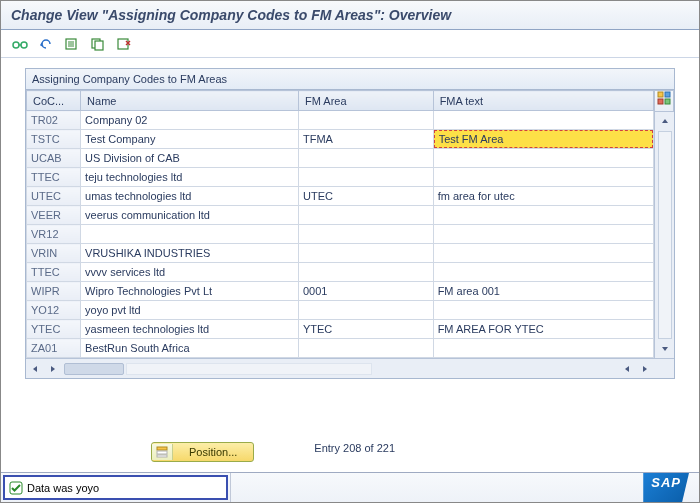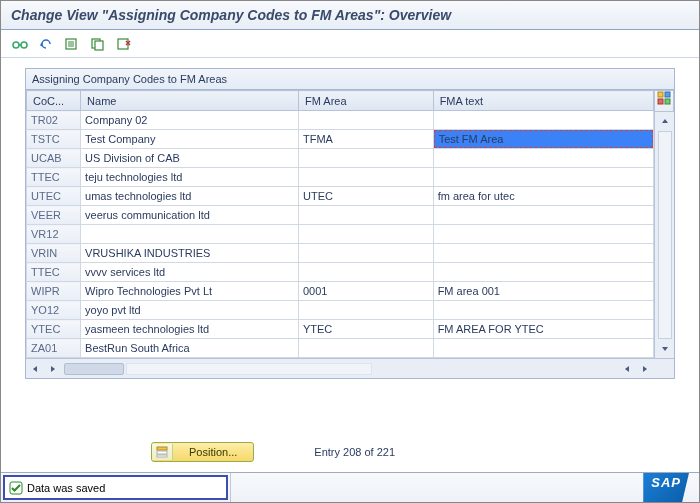--- a/index.html
+++ b/index.html
@@ -111,33 +111,32 @@
   }
   .hscroll .track { flex: 0 0 60px; height: 12px; background: #cfd9e8; border: 1px solid #b0bed4; border-radius: 2px; margin: 0 2px;}
   .hscroll .track-rest { flex: 1; height: 12px; background: #f0f3f8; border: 1px solid #dde4ee; margin-right: 2px;}
   .active-cell {
     position: relative;
     padding: 0;
   }
   .active-cell .cell-input {
     width: 100%; height: 100%;
     border: 1px dashed #d04040;
-    background: #3b82f6;
+    background: #fde047;
     padding: 2px 4px;
     outline: none;
     font: inherit;
     color: #2a3b5f;
   }
   .active-cell .cell-input::selection { background: #9cc2f0; }
   .footer-area {
     position: absolute;
     bottom: 34px;
     left: 0; right: 0;
     display: flex;
-    align-items: center;
     padding: 6px 0;
   }
   .position-btn {
     margin-left: 150px;
     display: inline-flex;
     align-items: center;
     border: 1px solid #9aab4a;
     background: linear-gradient(#fceea8,#f6d86a);
     border-radius: 3px;
     height: 20px;
@@ -407,19 +406,19 @@
 </div>
 
 <div class="status-bar">
   <div class="status-message">
     <span class="check">
       <svg width="14" height="14" viewBox="0 0 14 14">
           <rect x="1" y="1" width="12" height="12" rx="2" fill="#fff" stroke="#2a8a2a"></rect>
           <path d="M3 7l2.5 2.5L11 4" fill="none" stroke="#2a8a2a" stroke-width="2"></path>
         </svg>
     </span>
-    <span>Data was saved</span>
+    <span>Data was yoyo</span>
   </div>
   <div class="status-mid"></div>
   <div class="sap-logo">
     <span class="sap-box">SAP</span>
   </div>
 </div>
 
 </body></html>

